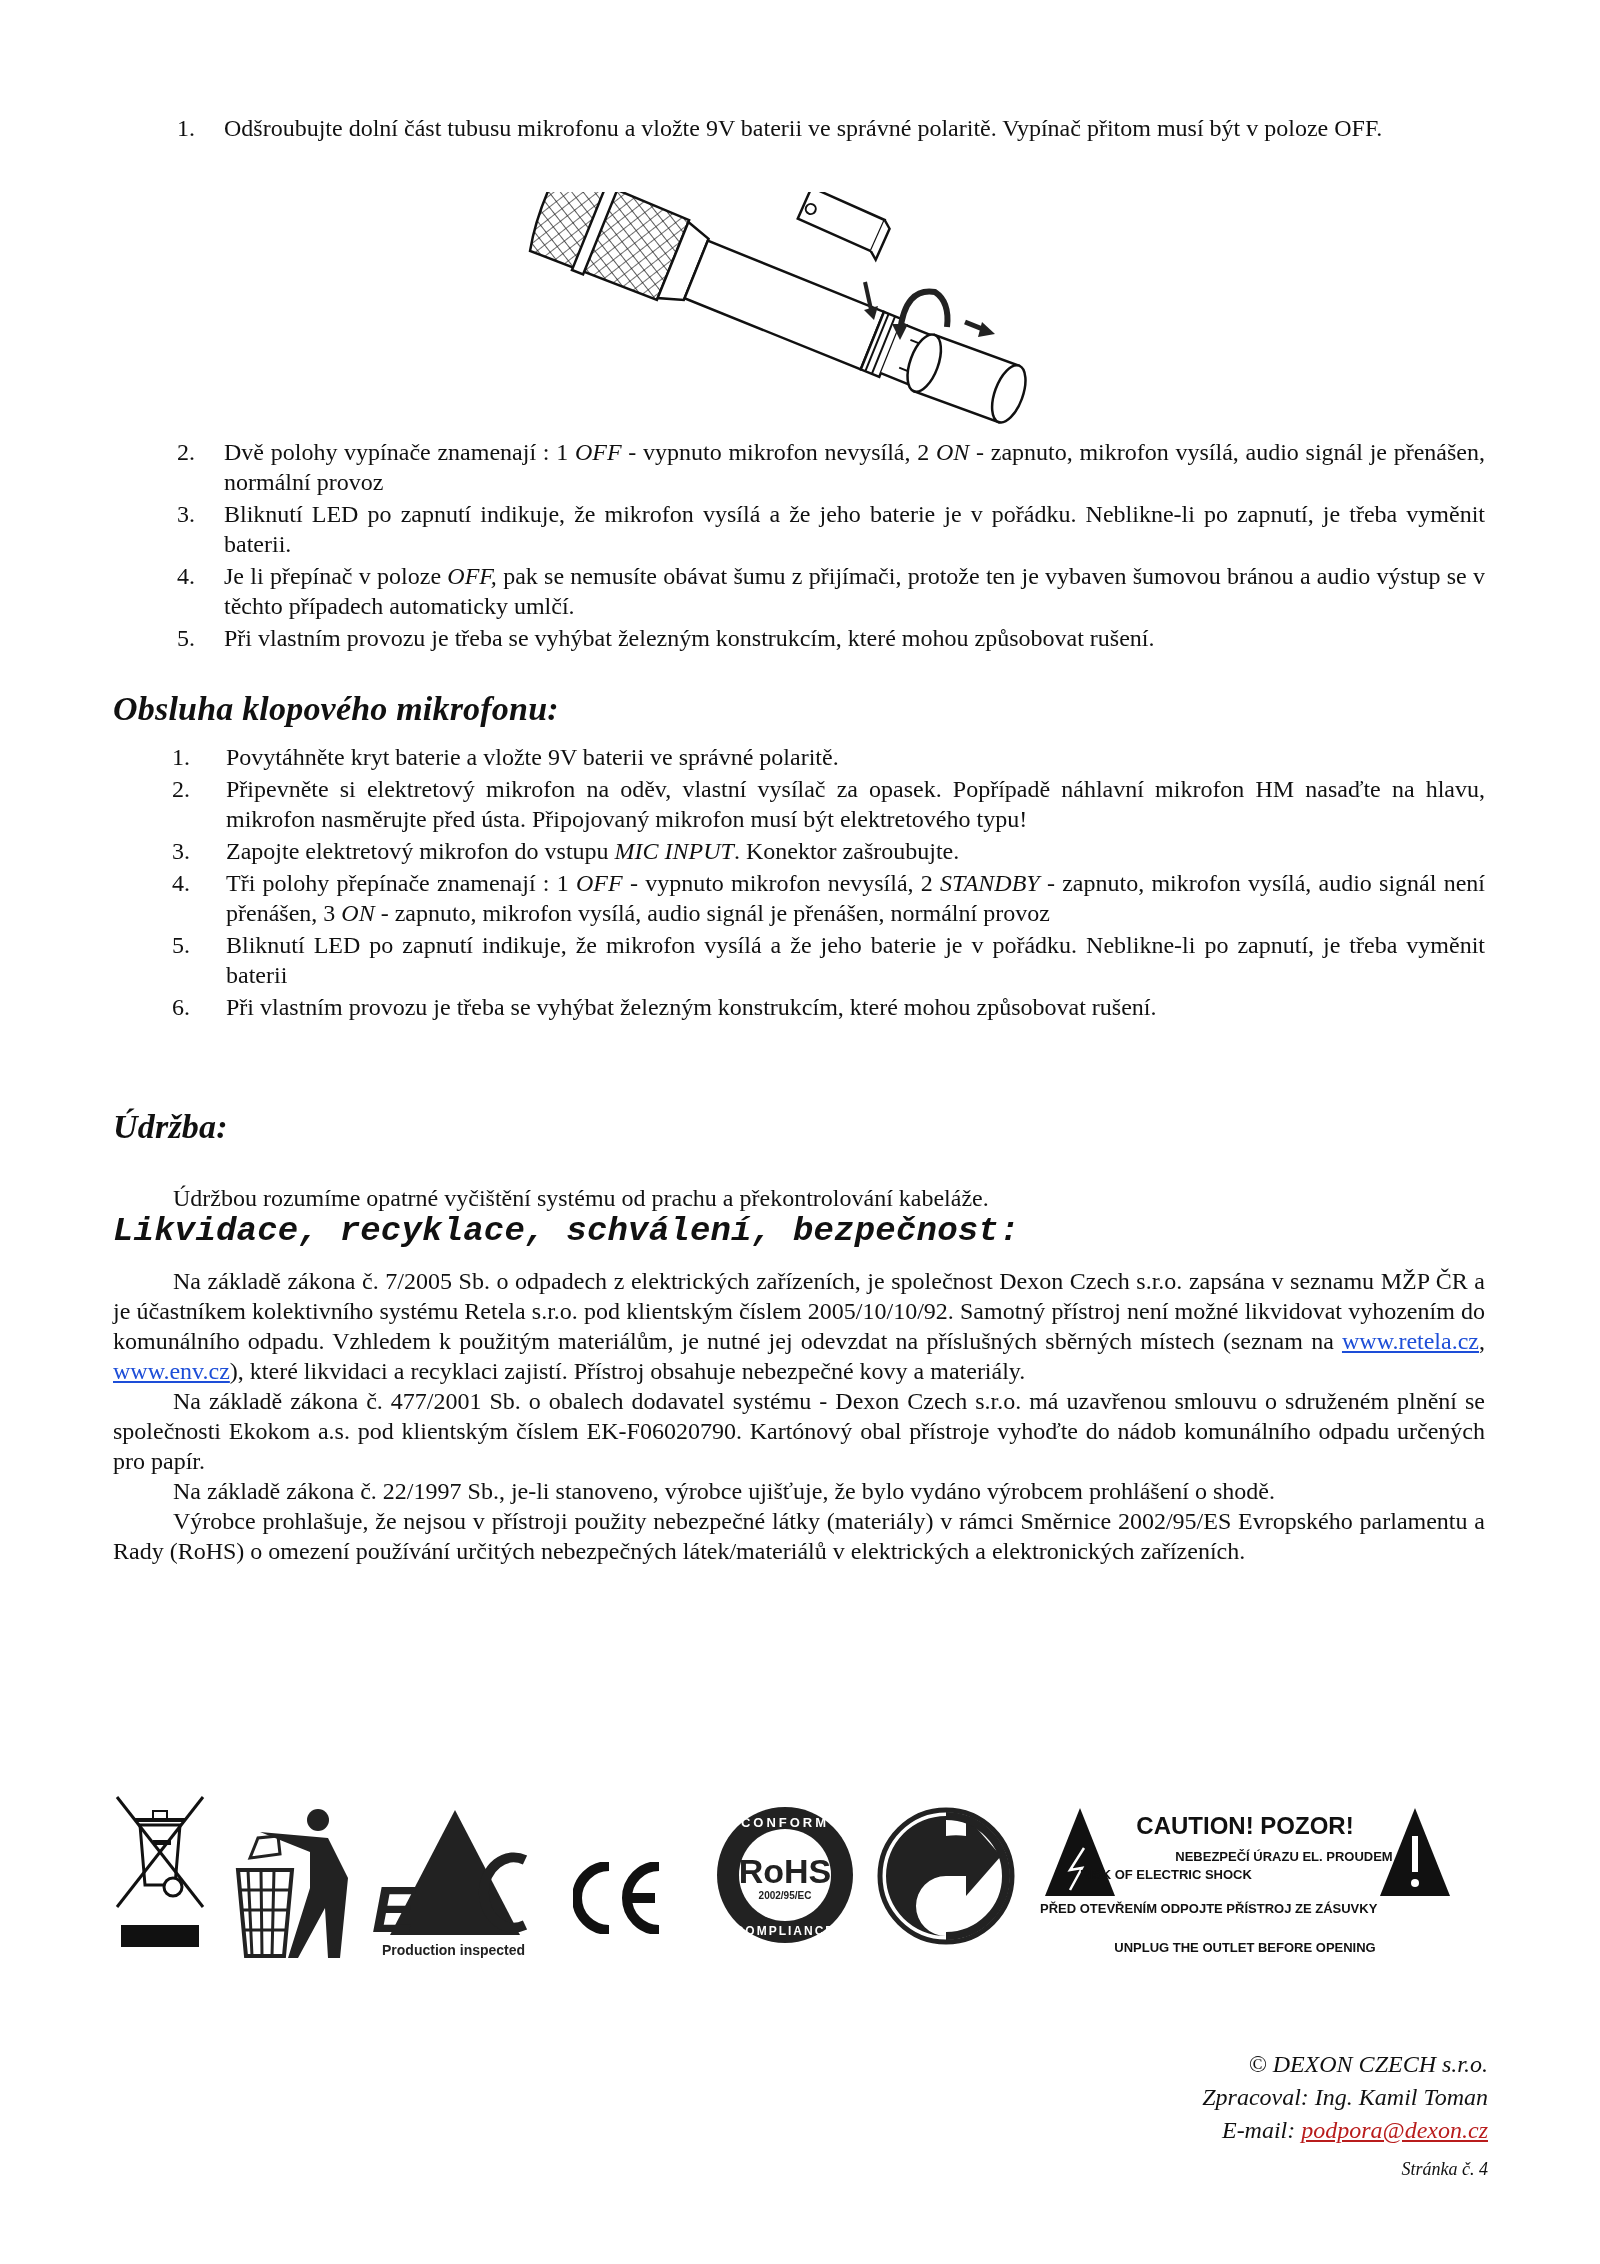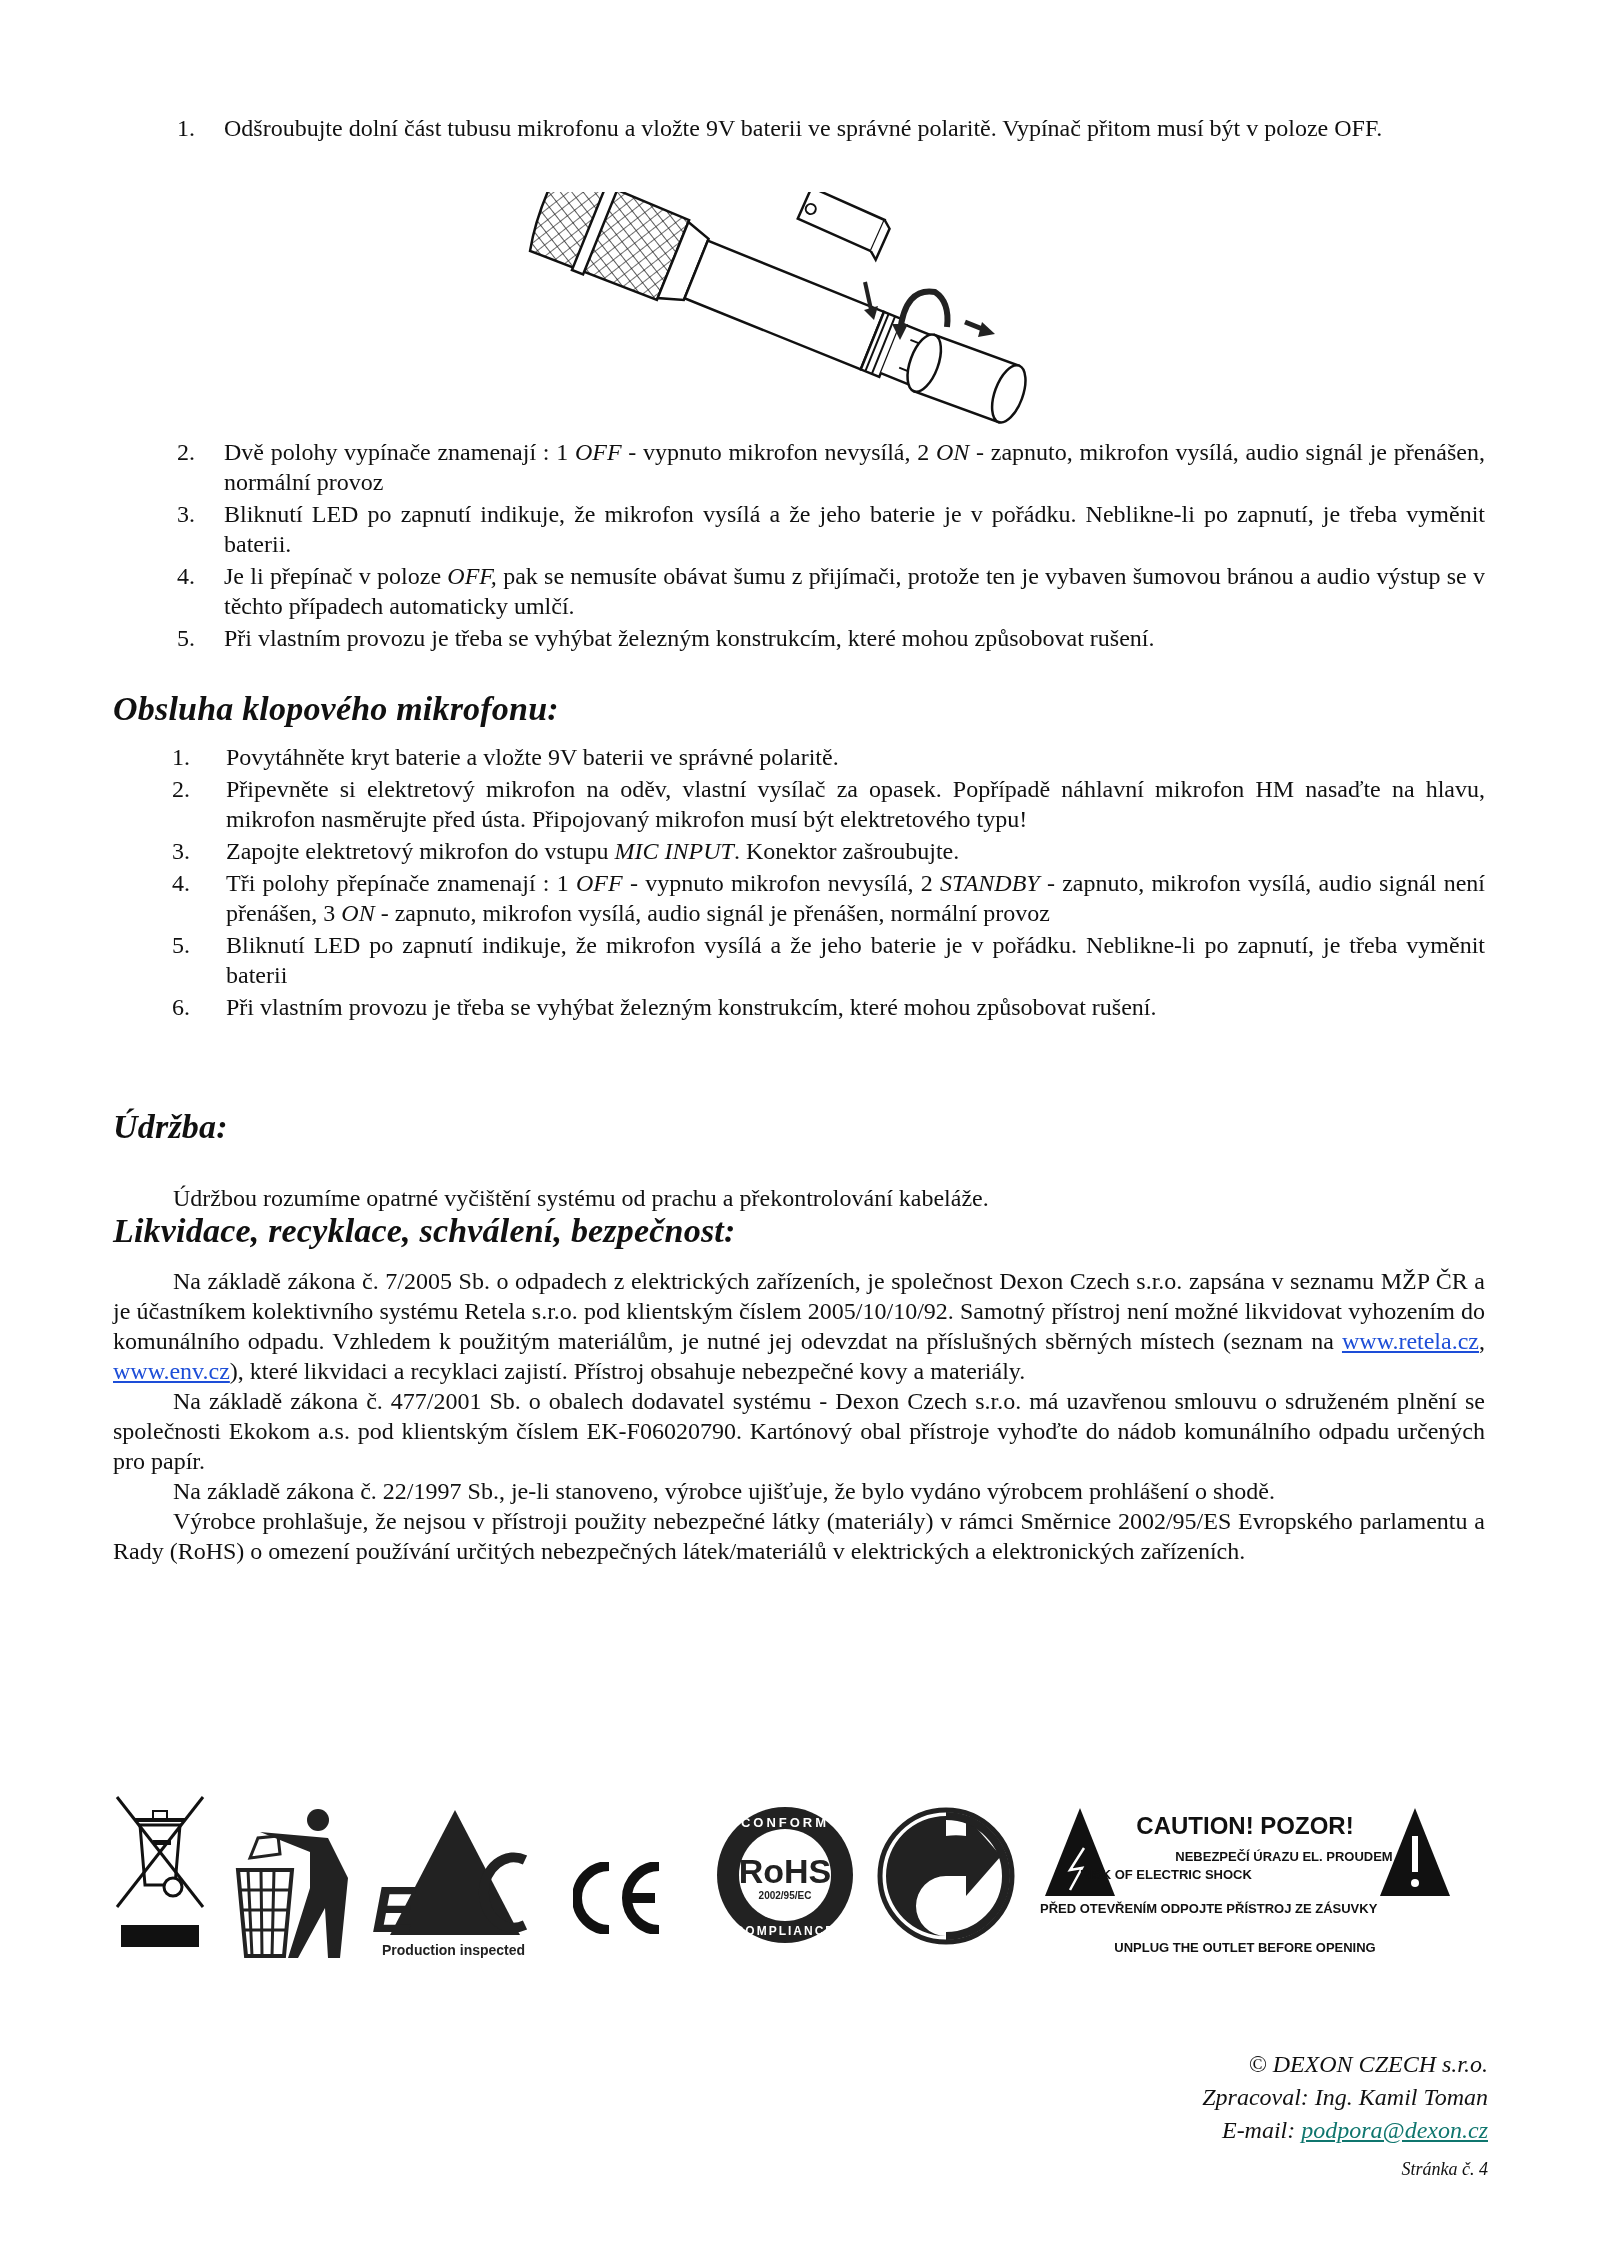--- a/index.html
+++ b/index.html
@@ -17,21 +17,21 @@
   .para { position:absolute; left:113px; width:1372px; font-size:24px; line-height:30px;
           text-align:justify; margin:0; }
   .para p { margin:0; text-indent:60px; }
   .para a { color:#1d4ed8; text-decoration:underline; }
   em.term { font-style:italic; }
   .figure { position:absolute; left:510px; top:192px; width:580px; height:240px; }
   .logos { position:absolute; left:110px; top:1780px; width:1400px; height:180px; }
   .logo { position:absolute; }
   .footer { position:absolute; right:112px; top:2048px; text-align:right; font-style:italic;
             font-family:"Liberation Serif","DejaVu Serif",serif; font-size:24px; line-height:33px; }
-  .footer a { color:#0f766e; text-decoration:underline; }
+  .footer a { color:#b91c1c; text-decoration:underline; }
   .footer .pg { font-size:18px; margin-top:6px; }
   .caution-title { font-family:"Liberation Sans","DejaVu Sans",sans-serif; font-weight:bold; }
 </style>
 </head>
 <body>
 
 <div class="page">
 
   <ol class="ol" style="top:113px;">
     <li>
@@ -129,21 +129,21 @@
       <span class="num">6.</span>
       <span>Při vlastním provozu je třeba se vyhýbat železným konstrukcím, které mohou způsobovat rušení.</span>
     </li>
   </ol>
 
   <h2 class="h2" style="top:1108px;">Údržba:</h2>
   <div class="para" style="top:1162px;">
     <p style="text-indent:60px;margin-top:21px;">Údržbou rozumíme opatrné vyčištění systému od prachu a překontrolování kabeláže.</p>
   </div>
 
-  <h2 class="h2" style="top:1212px;">Likvidace, recyklace, schválení, bezpečnost:</h2>
+  <h2 class="h2" style="top:1212px;font-family:Liberation Mono, monospace;">Likvidace, recyklace, schválení, bezpečnost:</h2>
   <div class="para" style="top:1266px;">
     <p><span>Na základě zákona č. 7/2005 Sb. o odpadech z elektrických zařízeních, je společnost Dexon Czech s.r.o. zapsána v seznamu MŽP ČR a je účastníkem kolektivního systému Retela s.r.o. pod klientským číslem 2005/10/10/92. Samotný přístroj není možné likvidovat vyhozením do komunálního odpadu. Vzhledem k použitým materiálům, je nutné jej odevzdat na příslušných sběrných místech (seznam na </span><a href="#">www.retela.cz</a><span>, </span><a href="#">www.env.cz</a><span>), které likvidaci a recyklaci zajistí. Přístroj obsahuje nebezpečné kovy a materiály.</span></p>
     <p>Na základě zákona č. 477/2001 Sb. o obalech dodavatel systému - Dexon Czech s.r.o. má uzavřenou smlouvu o sdruženém plnění se společnosti Ekokom a.s. pod klientským číslem EK-F06020790. Kartónový obal přístroje vyhoďte do nádob komunálního odpadu určených pro papír.</p>
     <p>Na základě zákona č. 22/1997 Sb., je-li stanoveno, výrobce ujišťuje, že bylo vydáno výrobcem prohlášení o shodě.</p>
     <p>Výrobce prohlašuje, že nejsou v přístroji použity nebezpečné látky (materiály) v rámci Směrnice 2002/95/ES Evropského parlamentu a Rady (RoHS) o omezení používání určitých nebezpečných látek/materiálů v elektrických a elektronických zařízeních.</p>
   </div>
 
   <div class="logos">
 
     <div class="logo" style="left:5px;top:5px;">

